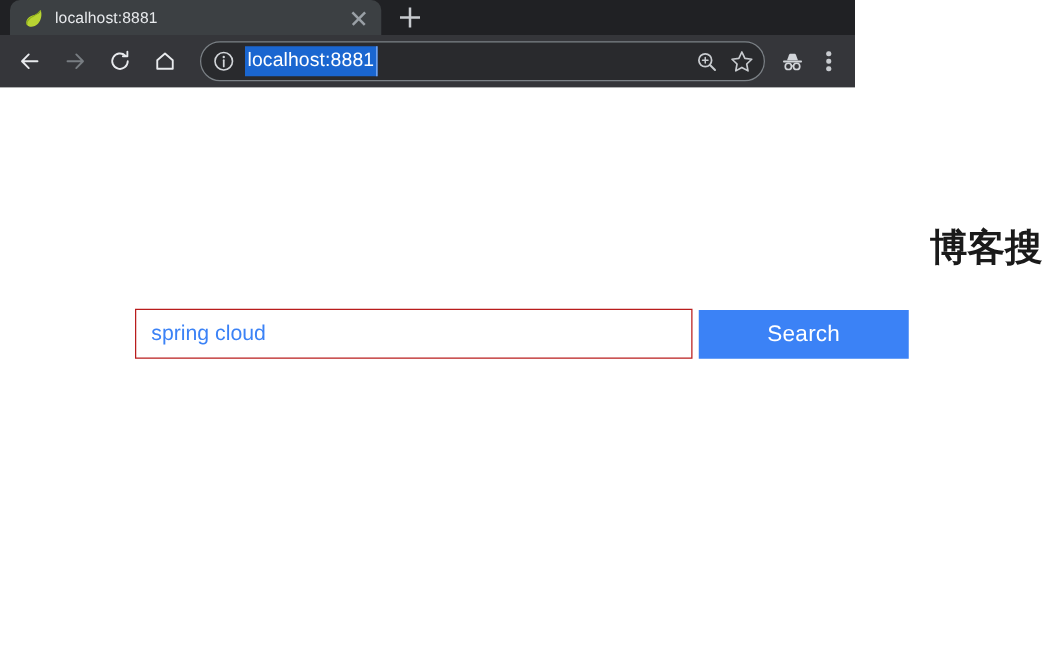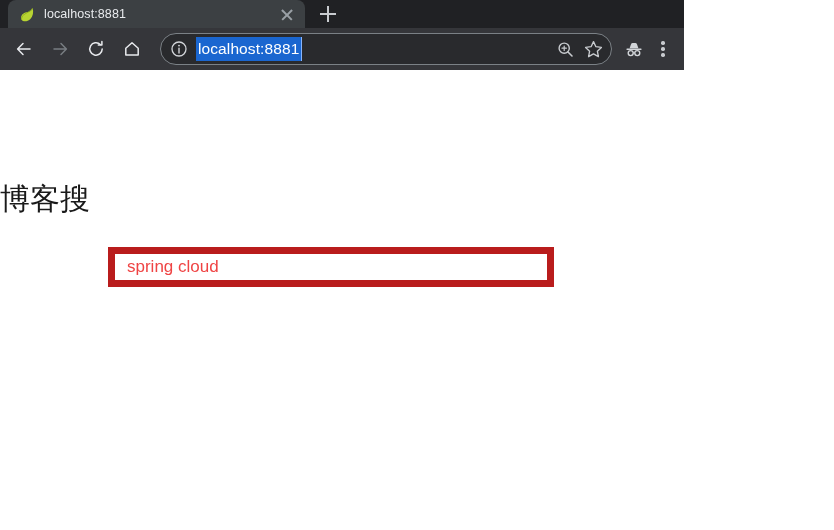--- a/index.html
+++ b/index.html
@@ -201,44 +201,44 @@
     height: 460px;
     background: #ffffff;
     position: relative;
   }
 
   .page-title {
     position: absolute;
     top: 110px;
     left: 0;
     width: 100%;
-    text-align: left;
+    text-align: right;
     font-size: 30px;
     line-height: 38px;
     color: #1a1a1a;
-    font-weight: 400;
+    font-weight: 700;
     font-family: "DejaVu Sans", "Liberation Sans", sans-serif;
   }
 
   .search-row {
     position: absolute;
     top: 177px;
     left: 108px;
     display: flex;
     align-items: stretch;
   }
 
   .search-input {
     width: 446px;
     height: 40px;
-    border: 7px solid #b91c1c;
+    border: 1px solid #b91c1c;
     background: #ffffff;
     font-size: 17px;
     font-family: "Liberation Sans", sans-serif;
-    color: #ef4444;
+    color: #3b82f6;
     padding: 0 12px;
     outline: none;
     border-radius: 0;
   }
 
   .search-button {
     width: 168px;
     height: 39px;
     margin-left: 5px;
     margin-top: 1px;
@@ -342,14 +342,15 @@
     </div>
   </div>
 </div>
 
 <div class="page">
 
   <div class="page-title">博客搜</div>
 
   <div class="search-row">
     <input class="search-input" type="text" value="spring cloud" style="">
+    <button class="search-button">Search</button>
   </div>
 </div>
 
 </body></html>

